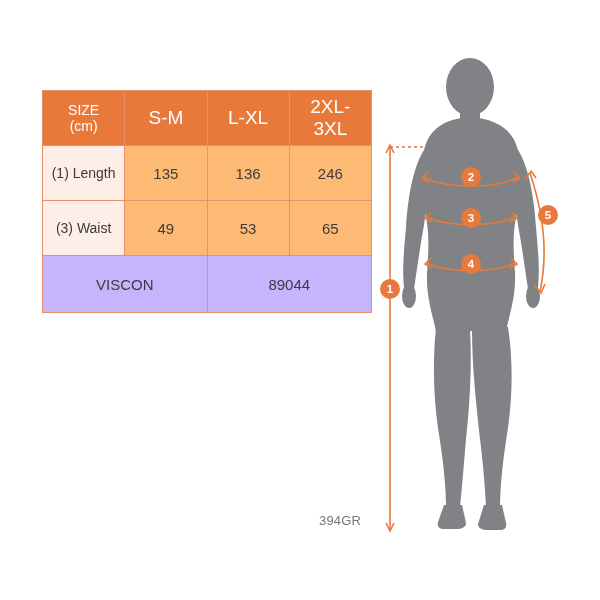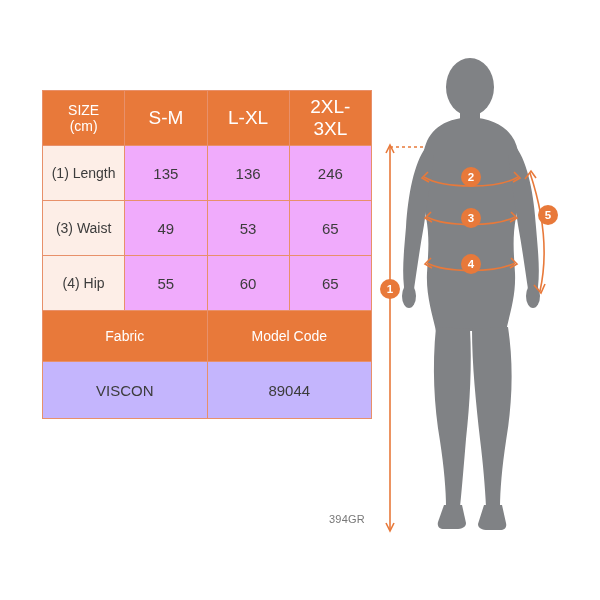--- a/index.html
+++ b/index.html
@@ -55,21 +55,21 @@
     height: 46px;
     text-align: left;
     padding-left: 12px;
     line-height: 1.2;
   }
   .row-label.two-line {
     text-align: center;
     padding-left: 0;
   }
   .val-cell {
-    background: #f0abfc;
+    background: #fdba74;
     color: #3c3c3c;
     font-size: 15px;
     height: 46px;
   }
   .footer-hdr {
     background: #e8793a;
     color: #ffffff;
     font-weight: bold;
     font-size: 14px;
     height: 42px;
@@ -77,23 +77,23 @@
   .footer-val {
     background: #c4b5fd;
     color: #3c3c3c;
     font-size: 15px;
     height: 48px;
   }
 
   
   #model-ref {
     position: absolute;
-    left: 329px;
+    left: 319px;
     top: 513px;
-    font-size: 11px;
+    font-size: 13px;
     color: #777777;
     letter-spacing: 0.2px;
   }
 
   
   #figure-area {
     position: absolute;
     left: 378px;
     top: 55px;
     width: 215px;
@@ -139,32 +139,22 @@
     </tr>
 
 
     <tr>
       <td class="row-label">(3) Waist</td>
       <td class="val-cell">49</td>
       <td class="val-cell">53</td>
       <td class="val-cell">65</td>
     </tr>
 
-    <tr>
-      <td class="row-label">(4) Hip</td>
-      <td class="val-cell">55</td>
-      <td class="val-cell">60</td>
-      <td class="val-cell">65</td>
-    </tr>
-
-
-    <tr>
-      <td class="footer-hdr" colspan="2">Fabric</td>
-      <td class="footer-hdr" colspan="2">Model Code</td>
-    </tr>
+
+
     <tr>
       <td class="footer-val" colspan="2">VISCON</td>
       <td class="footer-val" colspan="2">89044</td>
     </tr>
   </tbody>
     </table>
 
   <div id="model-ref">394GR</div>
 
   <div id="figure-area">

